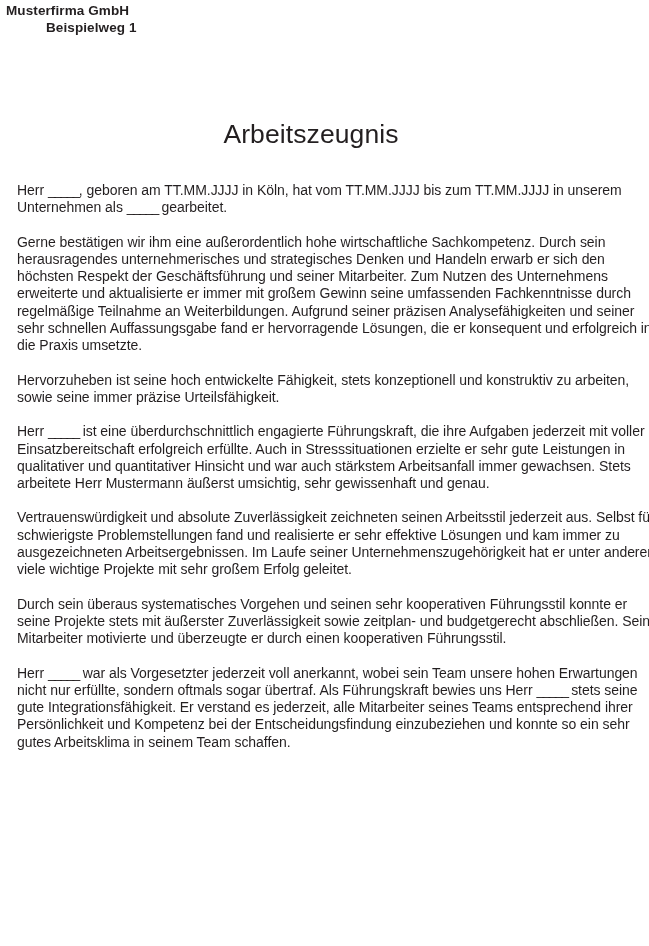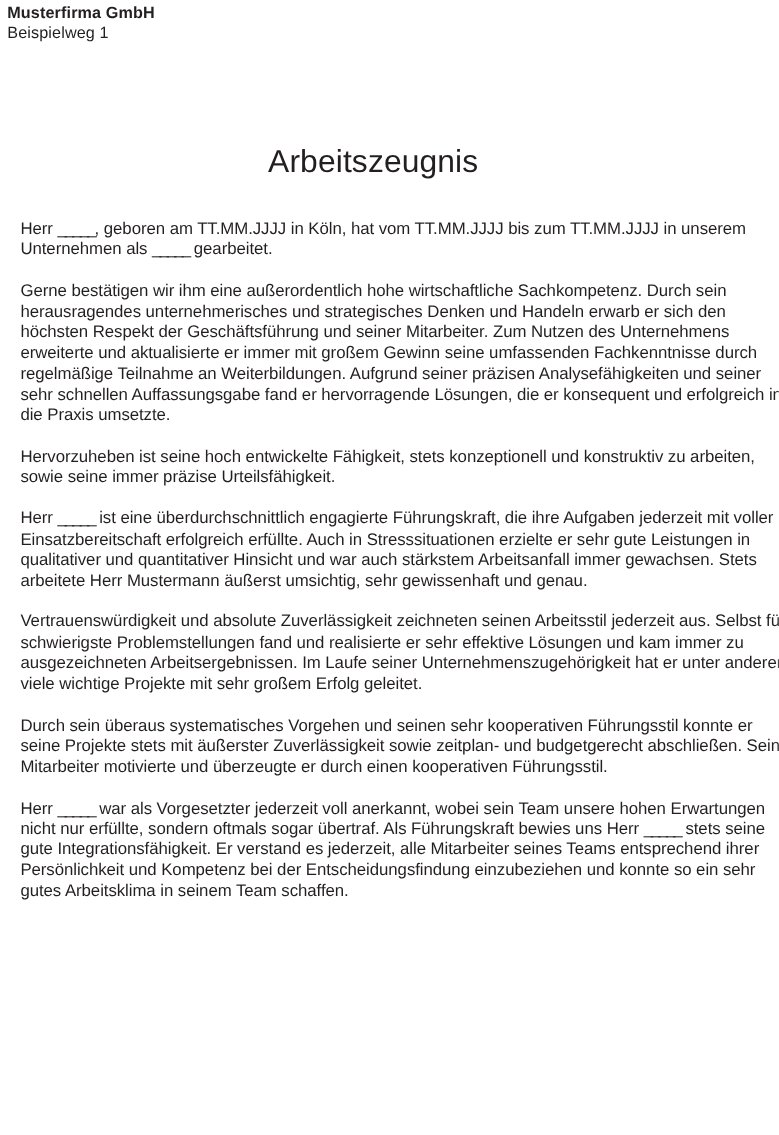--- a/index.html
+++ b/index.html
@@ -30,22 +30,23 @@
     padding-top: 2px;
     line-height: 17px;
   }
   .letterhead .company {
     font-size: 13.5px;
     font-weight: bold;
     letter-spacing: 0.1px;
   }
   .letterhead .addr-line {
     font-size: 13.5px;
-    font-weight: normal;
+    font-weight: bold;
     letter-spacing: 0.1px;
+    margin-left: 40px;
   }
 
   
   .doc-title {
     text-align: center;
     font-size: 26.5px;
     font-weight: normal;
     letter-spacing: 0.1px;
     margin: 0;
     padding-right: 27px;

